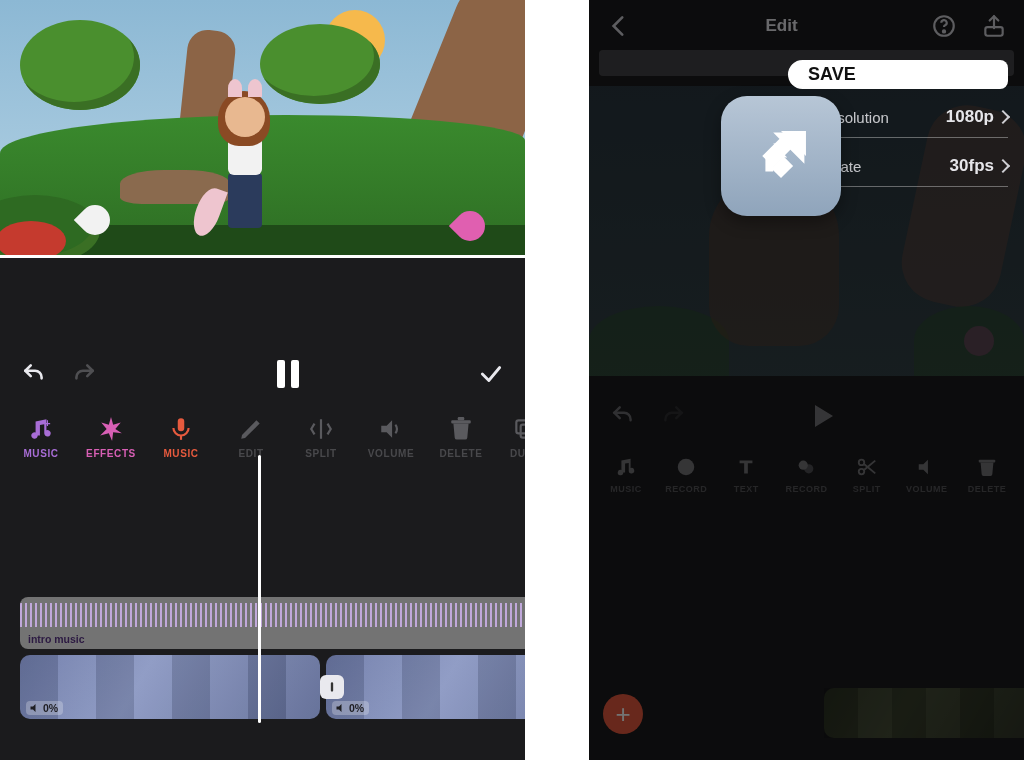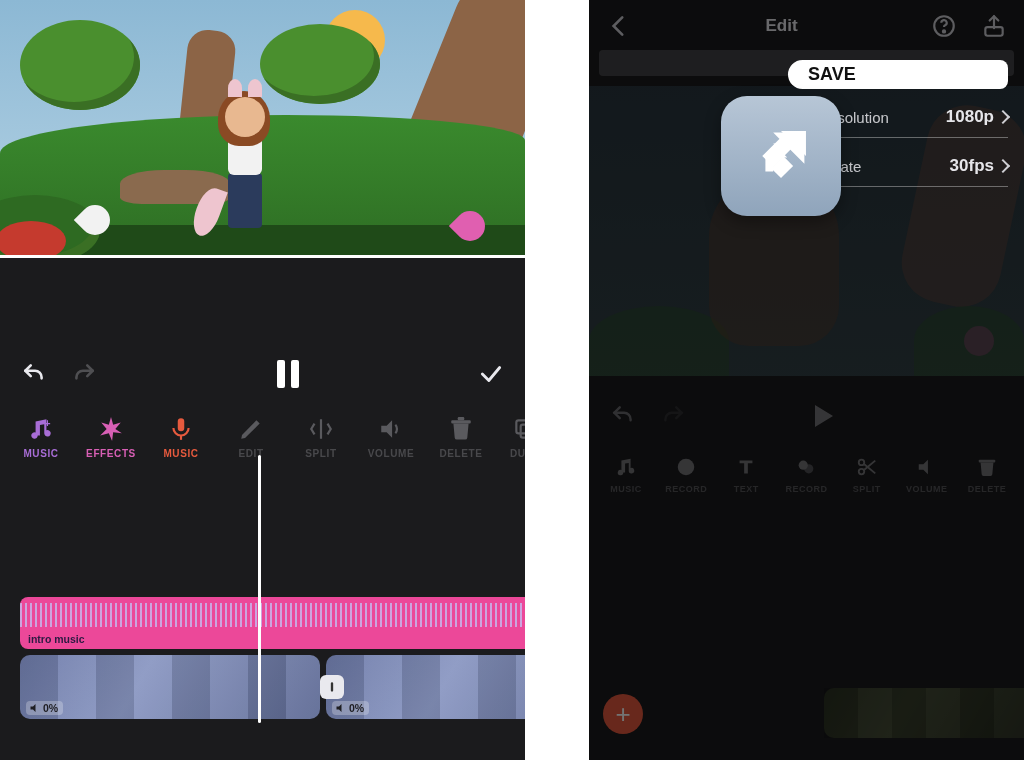--- a/index.html
+++ b/index.html
@@ -77,21 +77,21 @@
   .tool.cut { width:58px; }
 
   .timeline {
     position:relative; height:220px; margin-top:36px;
   }
   .playhead {
     position:absolute; left:258px; top:-48px; bottom:0; width:3px; background:#fff; border-radius:2px;
   }
   .audio-track {
     position:absolute; left:20px; right:0; top:94px; height:52px;
-    background:#ec4899; border-radius:8px 0 0 8px;
+    background:#737373; border-radius:8px 0 0 8px;
     overflow:hidden;
     padding-left:32px;
   }
   .audio-wave {
     position:absolute; inset:6px 0 22px 0;
     background:
       repeating-linear-gradient(90deg, #c9aee6 0 2px, transparent 2px 5px);
     opacity:.9;
   }
   .audio-label {

